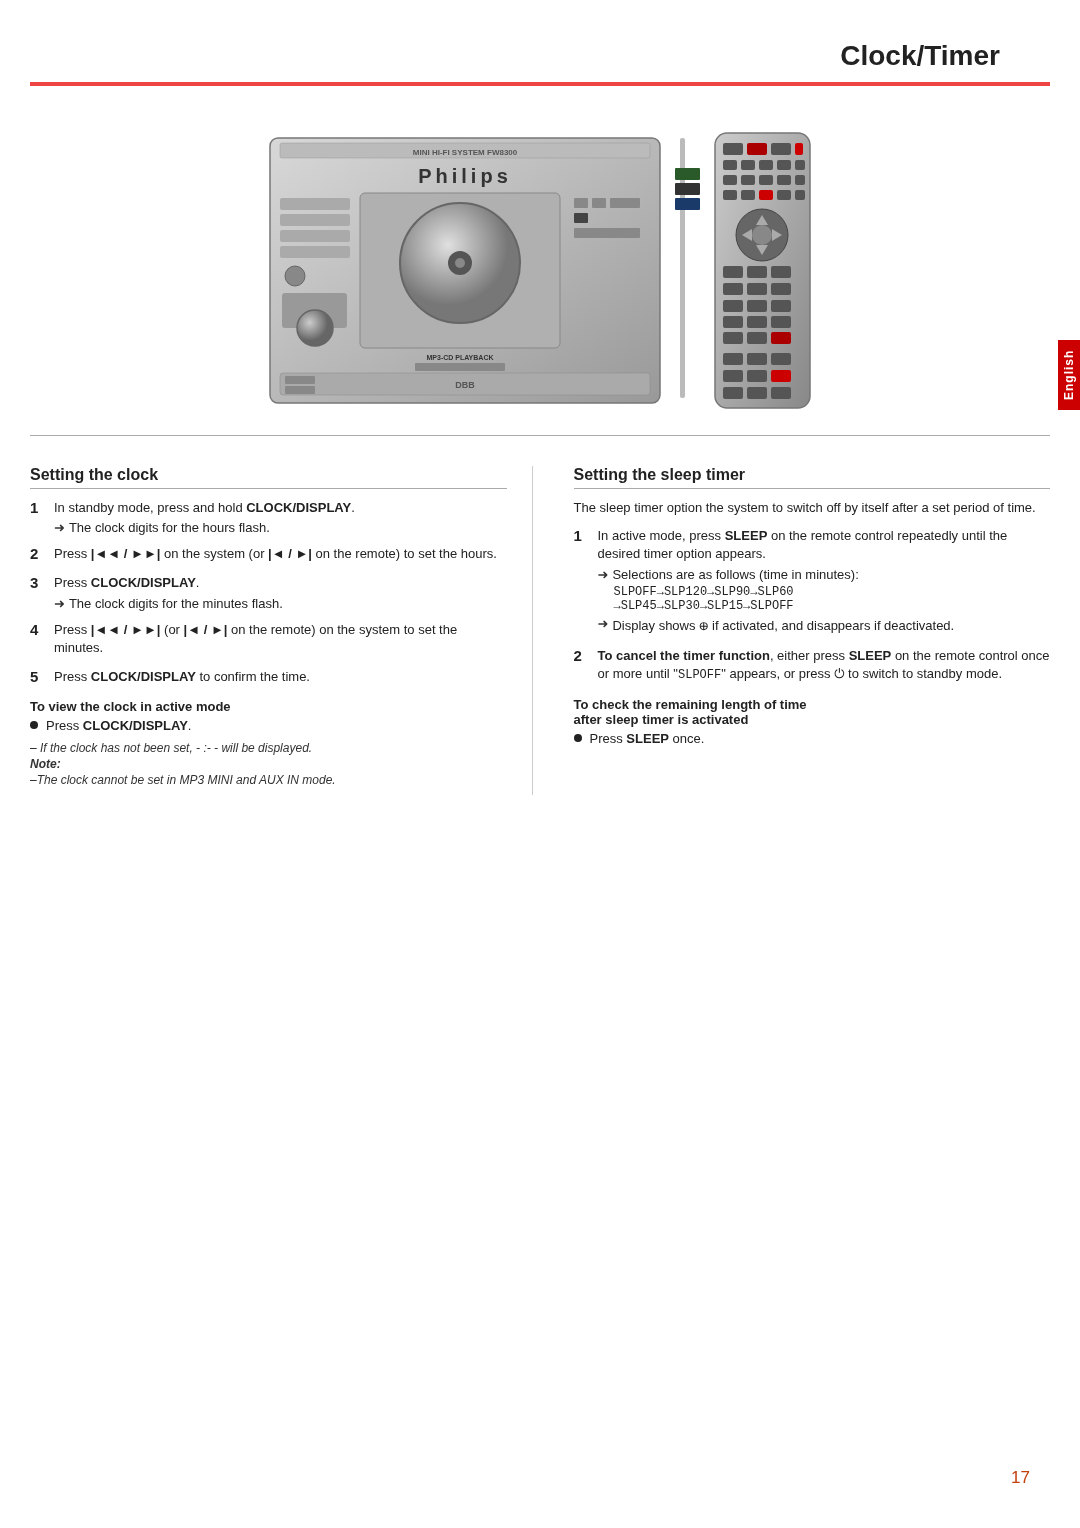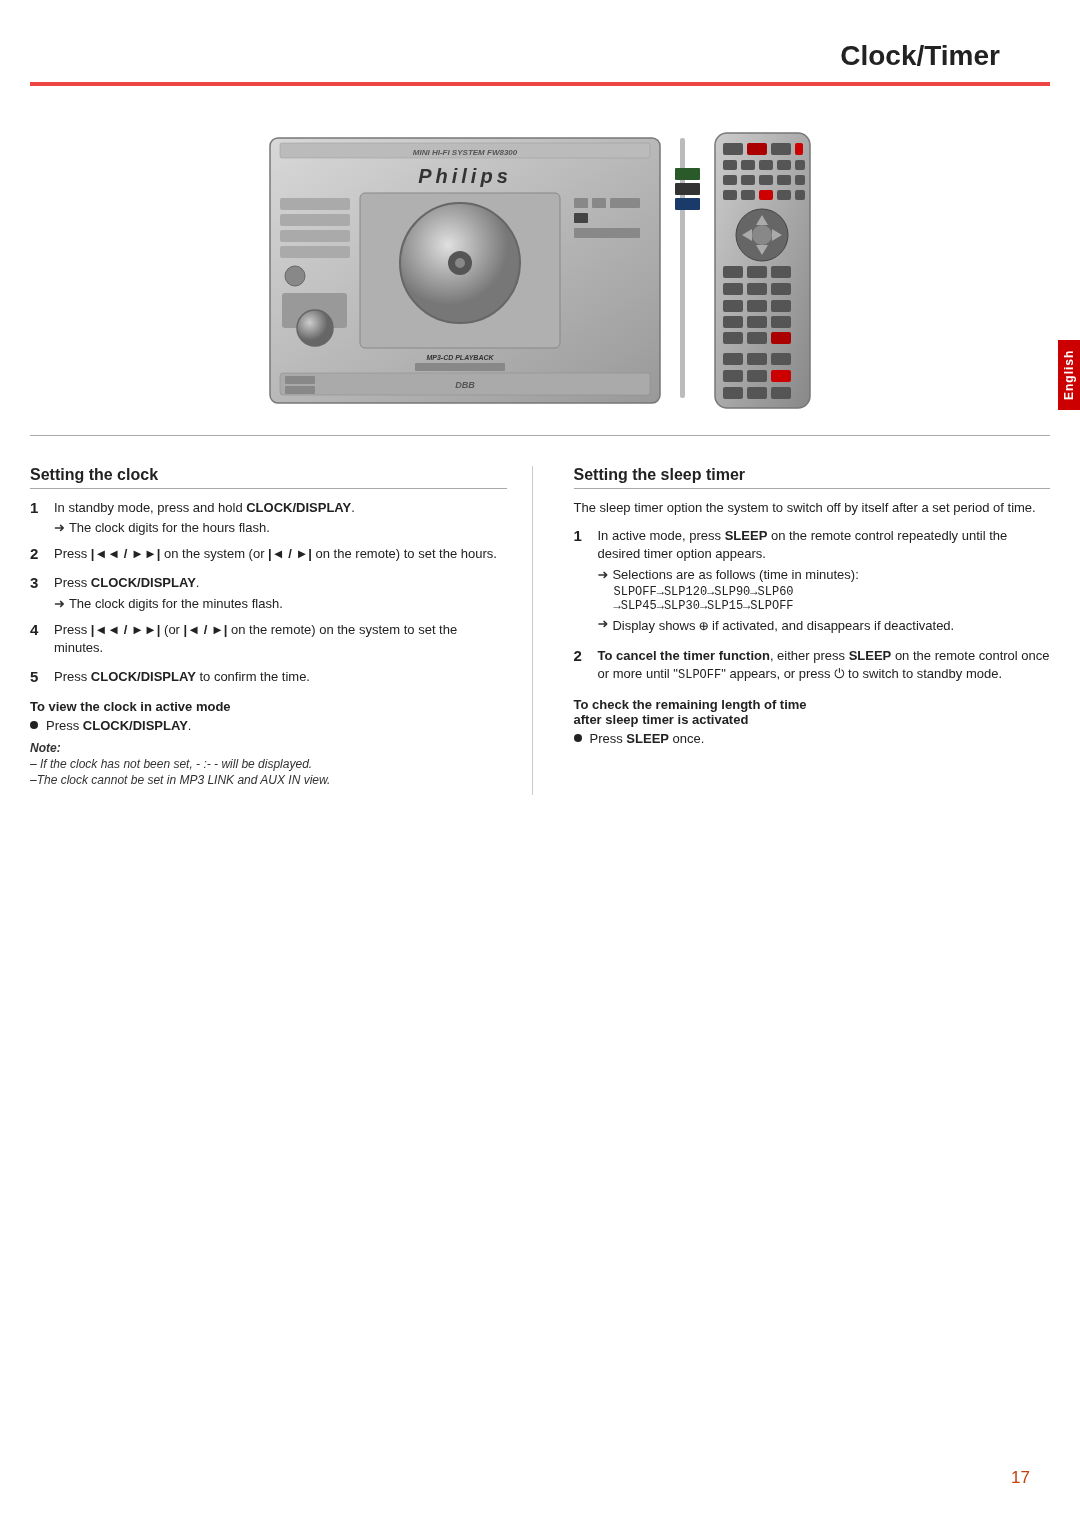--- a/index.html
+++ b/index.html
@@ -50,21 +50,20 @@
     
     .device-image-area {
       margin: 20px 30px;
       border-bottom: 1px solid #aaa;
       padding-bottom: 5px;
       display: flex;
       justify-content: center;
       align-items: center;
       height: 330px;
       overflow: hidden;
-      font-style: italic;
     }
 
     
     .content-area {
       display: flex;
       gap: 16px;
       margin: 10px 30px;
       padding: 10px 0;
     }
     .col-left {
@@ -382,23 +381,23 @@
     </ol>
 
     <div class="sub-heading">To view the clock in active mode</div>
 
     <div class="bullet-item">
       <span class="bullet-dot"></span>
       <span>Press <span class="bold">CLOCK/DISPLAY</span>.</span>
     </div>
 
     <div class="note-block">
+      <p><em>– If the clock has not been set, - :- - will be displayed.</em></p>
       <p><span class="note-title">Note:</span></p>
-      <p><em>– If the clock has not been set, - :- - will be displayed.</em></p>
-      <p><em>–The clock cannot be set in MP3 LINK and AUX IN view.</em></p>
+      <p><em>–The clock cannot be set in MP3 MINI and AUX IN mode.</em></p>
     </div>
 
   </div>
 
   <div class="col-right">
     <div class="section-title">Setting the sleep timer</div>
 
     <p style="font-size:13px; margin-bottom:10px; line-height:1.4;">The sleep timer option the system to switch off by itself after a set period of time.</p>
 
     <ol class="step-list">

